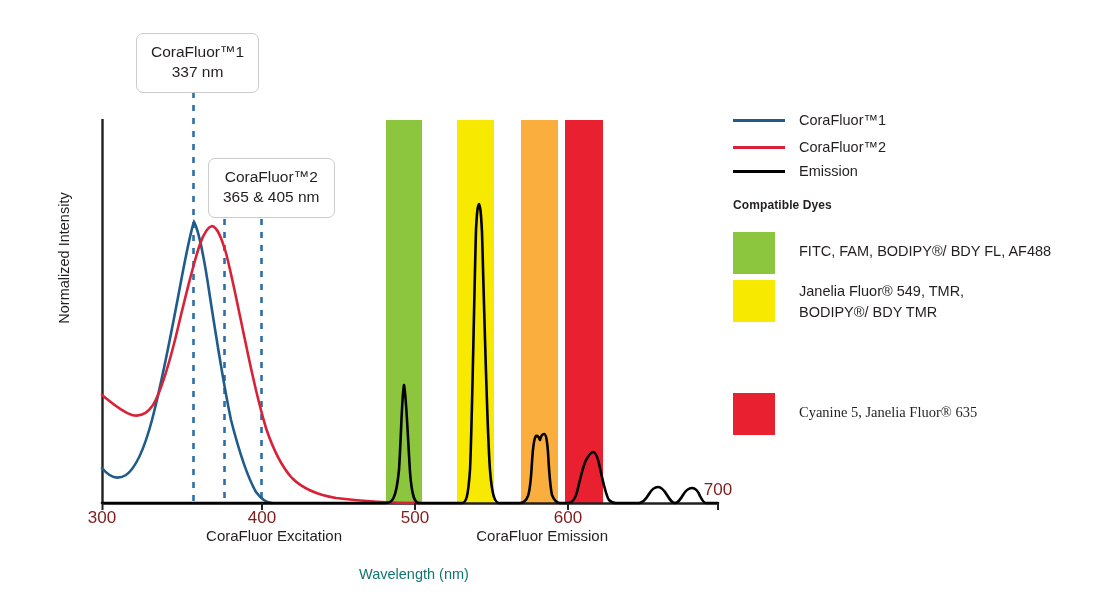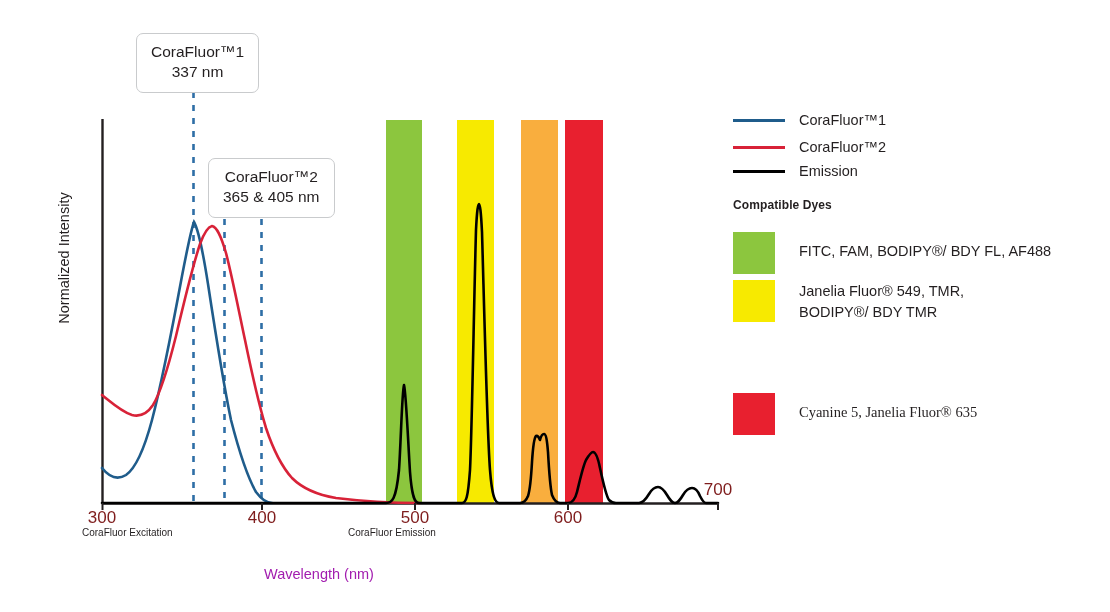--- a/index.html
+++ b/index.html
@@ -17,26 +17,26 @@
   .axis-y-title{
     position:absolute;left:-36px;top:250px;width:200px;
     transform:rotate(-90deg);transform-origin:center center;
     font-size:14.5px;color:#231f20;text-align:center;white-space:nowrap;
   }
   .tick-label{
     position:absolute;font-size:17px;color:#7f1d1d;
     text-align:center;width:80px;
   }
   .axis-sublabel{
-    position:absolute;font-size:10px;color:#231f20;
-    text-align:left;width:260px;
+    position:absolute;font-size:15px;color:#231f20;
+    text-align:right;width:260px;
   }
   .axis-x-title{
-    position:absolute;font-size:14.5px;color:#a21caf;
-    text-align:left;width:300px;left:264px;top:566px;
+    position:absolute;font-size:14.5px;color:#0f766e;
+    text-align:center;width:300px;left:264px;top:566px;
   }
 
   
   .callout{
     position:absolute;border:1px solid #c9cbcd;border-radius:7px;
     background:#ffffff;text-align:center;
     font-size:15.5px;line-height:1.32;color:#231f20;
     padding:8px 14px 9px 14px;white-space:nowrap;
   }
   .callout .l2{display:block;}

